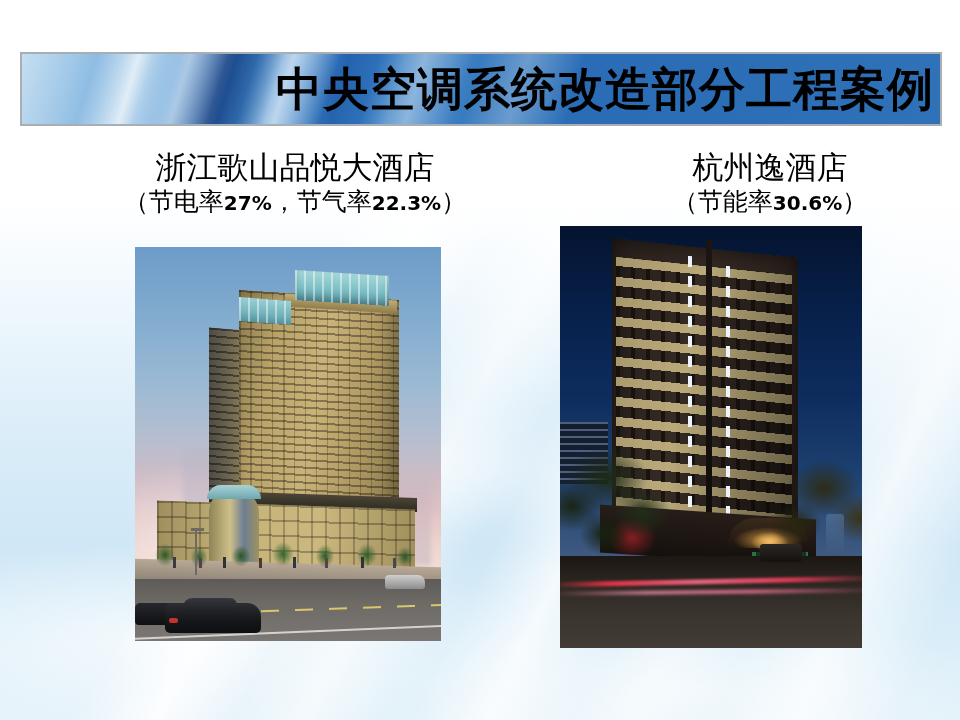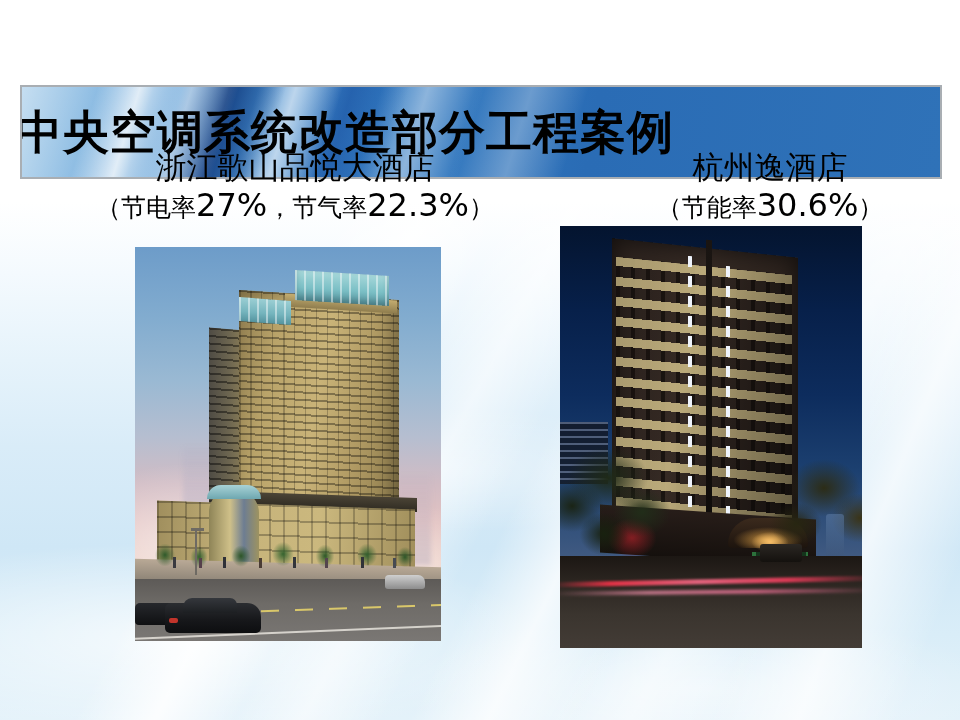--- a/index.html
+++ b/index.html
@@ -47,38 +47,37 @@
       radial-gradient(ellipse 380px 90px at 430px 470px, rgba(255,255,255,.45), rgba(255,255,255,0) 70%);
     pointer-events: none;
   }
 
   
   .title-banner {
     position: absolute;
     left: 20px;
     top: 52px;
     width: 922px;
-    height: 94px;
+    height: 74px;
     box-sizing: border-box;
     border: 2px solid #a9aeb3;
     background:
       linear-gradient(107deg, rgba(255,255,255,.55) 0%, rgba(255,255,255,0) 14%),
       linear-gradient(107deg, rgba(255,255,255,0) 8%, rgba(255,255,255,.80) 12.5%, rgba(255,255,255,0) 17%),
       linear-gradient(107deg, rgba(255,255,255,0) 14%, rgba(255,255,255,.55) 18%, rgba(255,255,255,0) 23%),
       linear-gradient(107deg, rgba(8,46,110,0) 17%, rgba(12,52,120,.85) 22%, rgba(8,46,110,0) 28%),
       linear-gradient(107deg, rgba(255,255,255,0) 25%, rgba(255,255,255,.65) 29%, rgba(255,255,255,0) 34%),
       linear-gradient(107deg, rgba(20,70,150,0) 30%, rgba(22,74,155,.55) 35%, rgba(20,70,150,0) 41%),
       linear-gradient(107deg, rgba(255,255,255,0) 38%, rgba(255,255,255,.45) 43%, rgba(255,255,255,0) 49%),
       linear-gradient(107deg, rgba(255,255,255,0) 48%, rgba(255,255,255,.30) 54%, rgba(255,255,255,0) 60%),
       linear-gradient(100deg, #7fb6e0 0%, #4e94d2 20%, #2f78c0 42%, #2a6cb5 62%, #2f72b8 100%);
     display: flex;
     align-items: center;
-    justify-content: flex-start;
+    justify-content: flex-end;
     overflow: hidden;
-    margin-top: 33px;
   }
   .title-text {
     font-family: "DejaVu Sans", "Liberation Sans", sans-serif;
     font-weight: bold;
     font-size: 46px;
     line-height: 1;
     color: #000000;
     letter-spacing: 1px;
     white-space: nowrap;
     transform: translateX(-6px);
@@ -87,21 +86,21 @@
   
   .caption {
     position: absolute;
     text-align: center;
     color: #000000;
     font-family: "Liberation Serif", "DejaVu Serif", serif;
     line-height: 1.18;
   }
   .caption .line1 { font-size: 31px; white-space: nowrap; }
   .caption .line2 { font-size: 25px; white-space: nowrap; }
-  .caption .num { font-family: "DejaVu Sans", "Liberation Sans", sans-serif; font-weight: normal; font-size: 32px; }
+  .caption .num { font-family: "DejaVu Sans", "Liberation Sans", sans-serif; font-weight: bold; font-size: 20px; }
   .caption-left  { left: 95px;  top: 150px; width: 400px; }
   .caption-right { left: 590px; top: 150px; width: 360px; }
 
   
   .photo {
     position: absolute;
     overflow: hidden;
     background: #000;
   }
   .photo-left  { left: 135px; top: 247px; width: 306px; height: 394px; }

